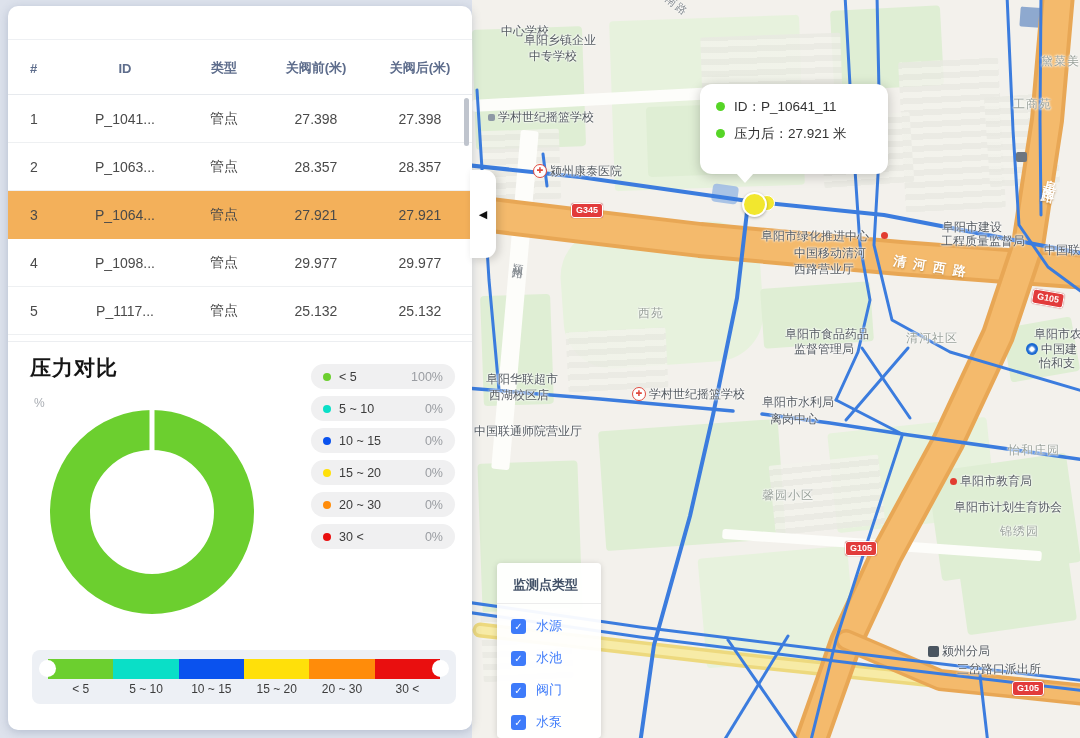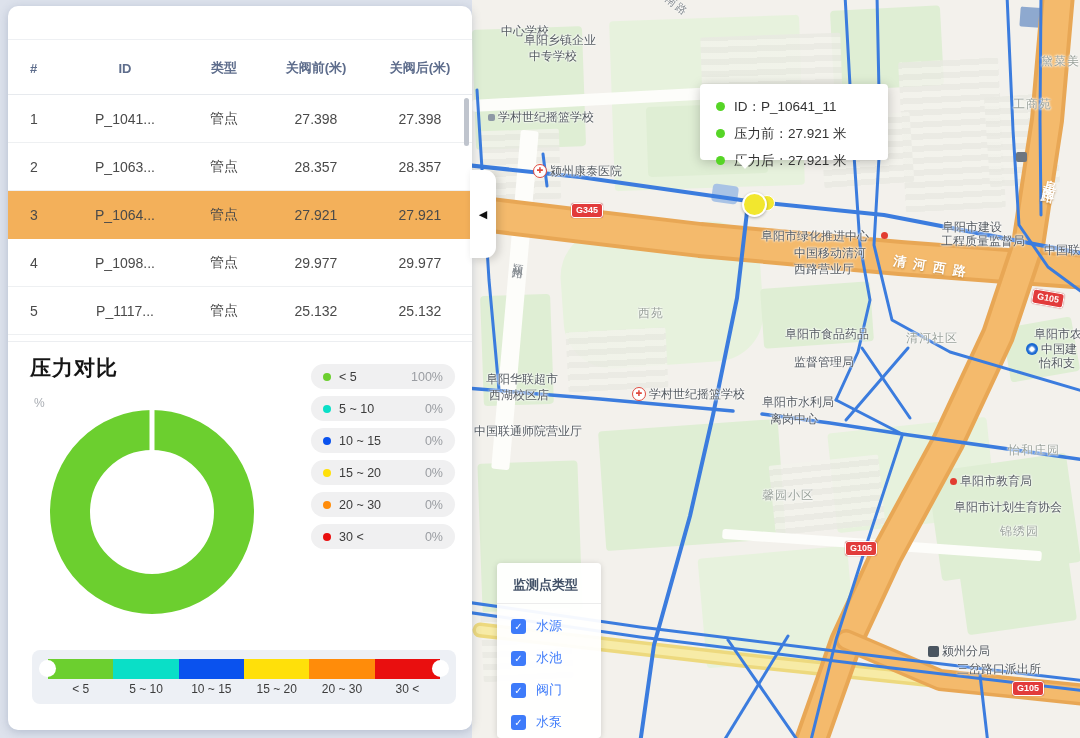--- a/index.html
+++ b/index.html
@@ -58,21 +58,21 @@
   .poi-building{width:11px;height:10px;background:#6d7680;border-radius:2px}
   .rname{position:absolute;z-index:5;white-space:nowrap}
   .rname.onroad{color:#fff;font-size:13px;letter-spacing:7px;font-weight:bold;text-shadow:0 1px 2px rgba(150,95,25,.55)}
   .rname.vert{writing-mode:vertical-rl;letter-spacing:5px}
   .rname.minor{color:#858b90;font-size:11px;letter-spacing:2px;text-shadow:0 0 2px #fff,0 0 2px #fff}
   .badge{position:absolute;background:#E23B3B;color:#fff;font-size:9px;font-weight:bold;padding:1px 4px;border-radius:3px;border:1px solid #fff;line-height:11px;z-index:5;box-shadow:0 0 1px #a22}
 
   .marker{position:absolute;left:270px;top:192px;width:21px;height:21px;border-radius:50%;background:#f2e72e;border:2px solid #fff;box-shadow:0 1px 3px rgba(0,0,0,.3);z-index:7}
   .marker2{position:absolute;left:287px;top:195px;width:14px;height:14px;border-radius:50%;background:#f2e72e;border:1px solid #fff;z-index:6}
 
-  .tooltip{position:absolute;left:228px;top:84px;width:188px;height:76px;background:#fff;border-radius:4px;box-shadow:0 2px 12px rgba(0,0,0,.22);z-index:8;padding:9px 0 0 16px;box-sizing:border-box}
+  .tooltip{position:absolute;left:228px;top:84px;width:188px;height:90px;background:#fff;border-radius:12px;box-shadow:0 2px 12px rgba(0,0,0,.22);z-index:8;padding:9px 0 0 16px;box-sizing:border-box}
   .tooltip:after{content:"";position:absolute;left:36px;bottom:-9px;border-left:9px solid transparent;border-right:9px solid transparent;border-top:10px solid #fff}
   .trowt{display:flex;align-items:center;height:27px}
   .tdot{width:9px;height:9px;border-radius:50%;background:#56d526;margin-right:9px;flex:0 0 auto}
   .ttxt{font-size:13.5px;color:#333}
 
   .mlegend{position:absolute;left:25px;top:563px;width:104px;height:175px;background:rgba(255,255,255,.95);border-radius:4px;box-shadow:0 1px 6px rgba(0,0,0,.15);z-index:9;box-sizing:border-box}
   .mlegend-title{padding:13px 0 9px 16px;font-size:13px;font-weight:bold;color:#435268;border-bottom:1px solid #ececec}
   .mlegend-items{padding:13px 0 0 14px}
   .lrow{display:flex;align-items:center;margin-bottom:14px}
   .cbox{width:15px;height:15px;border-radius:3px;background:#3E7BFA;color:#fff;font-size:10px;display:flex;align-items:center;justify-content:center;line-height:15px}
@@ -193,21 +193,21 @@
       </div>
       <div class="mlabel" style="left: 572px; top: 243px;">
         <div>中国联</div>
       </div>
       <div class="mlabel area" style="left: 166px; top: 306px;">
         <div>西苑</div>
       </div>
       <div class="mlabel" style="left: 313px; top: 327px;">
         <div>阜阳市食品药品</div>
       </div>
-      <div class="mlabel" style="left: 322px; top: 355px;">
+      <div class="mlabel" style="left: 322px; top: 342px;">
         <div>监督管理局</div>
       </div>
       <div class="mlabel area" style="left: 434px; top: 331px;">
         <div>清河社区</div>
       </div>
       <div class="mlabel" style="left: 562px; top: 327px;">
         <div>阜阳市农</div>
       </div>
       <div class="mlabel" style="left: 554px; top: 342px;">
         <div class="mi mi-bank">◆</div>
@@ -271,24 +271,20 @@
     </div>
 
   <div class="marker2"></div>
   <div class="marker"></div>
 
   <div class="tooltip">
     <div>
         <div class="trowt">
           <div class="tdot"></div>
           <div class="ttxt">ID：P_10641_11</div>
-        </div>
-        <div class="trowt">
-          <div class="tdot"></div>
-          <div class="ttxt">压力前：27.921 米</div>
         </div>
         <div class="trowt">
           <div class="tdot"></div>
           <div class="ttxt">压力后：27.921 米</div>
         </div>
       </div>
   </div>
 
   <div class="mlegend">
     <div class="mlegend-title">监测点类型</div>

